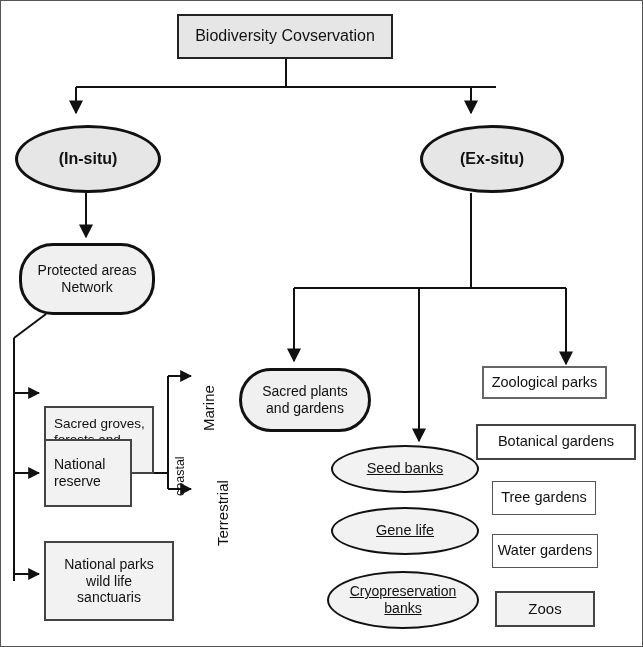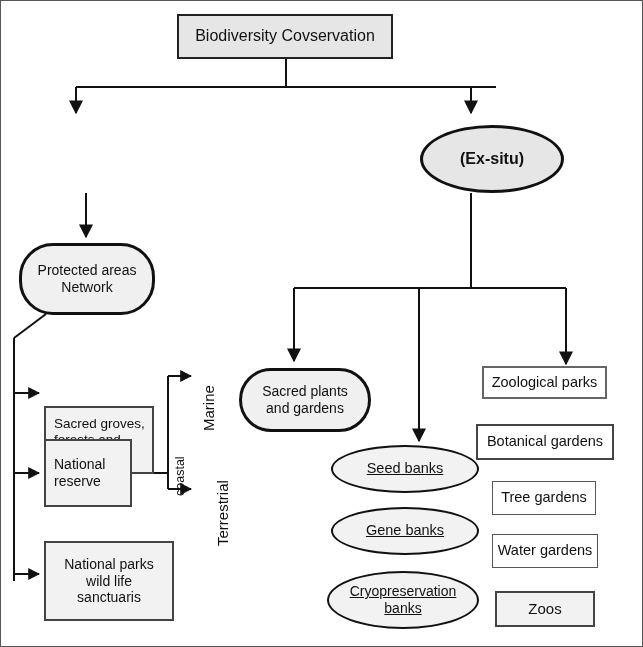--- a/index.html
+++ b/index.html
@@ -114,20 +114,21 @@
       <path d="M 470 192 L 470 287"></path>
       <path d="M 293 287 L 565 287"></path>
       <path d="M 293 287 L 293 360" marker-end="url(#arrow)"></path>
       <path d="M 418 287 L 418 440" marker-end="url(#arrow)"></path>
       <path d="M 565 287 L 565 363" marker-end="url(#arrow)"></path>
     </g>
   </svg>
 
   <div class="node rect-thick" style="left:176px; top:13px; width:216px; height:45px; font-size:16px;">Biodiversity Covservation</div>
 
+  <div class="node ellipse-thick" style="left:14px; top:124px; width:146px; height:68px; font-size:16px; font-weight:bold;">(In-situ)</div>
 
   <div class="node ellipse-thick" style="left:419px; top:124px; width:144px; height:68px; font-size:16px; font-weight:bold;">(Ex-situ)</div>
 
   <div class="node stadium" style="left:18px; top:242px; width:136px; height:72px; font-size:14px;">Protected areas
 Network</div>
 
   <div class="node rect-thick-light left-align" style="left:43px; top:357px; width:110px; height:68px; font-size:13.5px;margin-top:48px;">Sacred groves,
 forests and
 lakes</div>
 
@@ -142,28 +143,28 @@
 
   <div class="vlabel" style="left:199px; top:430px; font-size:15px; transform: rotate(-90deg);">Marine</div>
 
   <div class="vlabel" style="left:213px; top:545px; font-size:15px; transform: rotate(-90deg);">Terrestrial</div>
 
   <div class="node stadium" style="left:238px; top:367px; width:132px; height:64px; font-size:14px;">Sacred plants
 and gardens</div>
 
   <div class="node ellipse-thin" style="left:330px; top:444px; width:148px; height:48px; font-size:14.5px;">Seed banks</div>
 
-  <div class="node ellipse-thin" style="left:330px; top:506px; width:148px; height:48px; font-size:14.5px;">Gene banks</div>
+  <div class="node ellipse-thin" style="left:330px; top:506px; width:148px; height:48px; font-size:14.5px;">Gene life</div>
 
   <div class="node ellipse-thin" style="left:326px; top:570px; width:152px; height:58px; font-size:14px;">Cryopreservation
 banks</div>
 
   <div class="node rect-thin" style="left:481px; top:365px; width:125px; height:33px; font-size:14.5px; border-width:2px; border-color:#666;">Zoological parks</div>
 
-  <div class="node rect-thin" style="left:475px; top:423px; width:138px; height:36px; font-size:14.5px; border-width:2px; border-color:#444;">Botanical gardens</div>
+  <div class="node rect-thin" style="left:475px; top:423px; width:160px; height:36px; font-size:14.5px; border-width:2px; border-color:#444;">Botanical gardens</div>
 
   <div class="node rect-thin" style="left:491px; top:480px; width:104px; height:34px; font-size:14.5px;">Tree gardens</div>
 
   <div class="node rect-thin" style="left:491px; top:533px; width:106px; height:34px; font-size:14.5px;">Water gardens</div>
 
   <div class="node rect-thick-light" style="left:494px; top:590px; width:100px; height:36px; font-size:15px;">Zoos</div>
 
 </div>
 
 </body></html>

